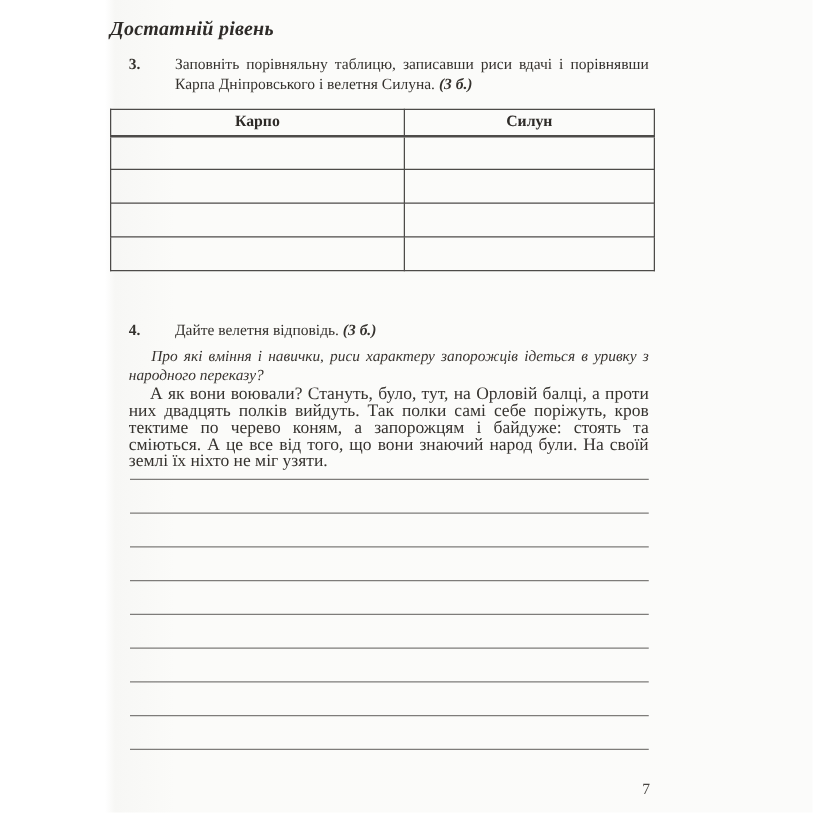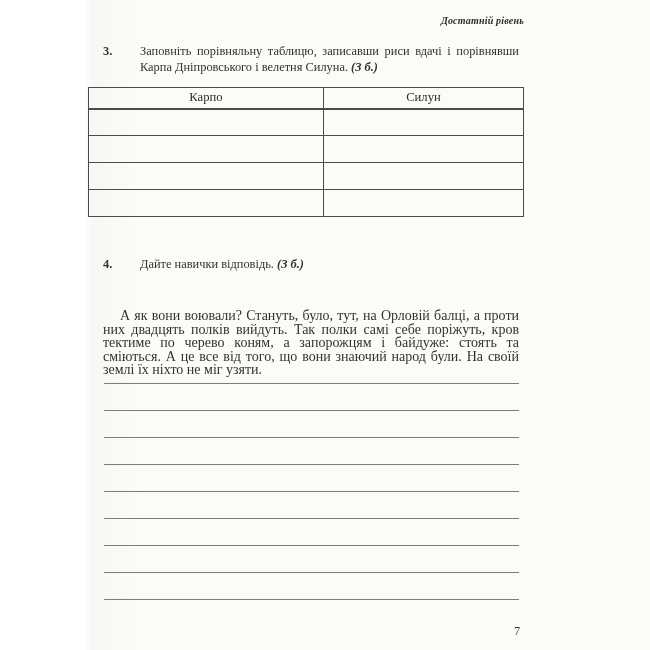--- a/index.html
+++ b/index.html
@@ -13,22 +13,22 @@
     position: relative;
     width: 650px;
     height: 650px;
     background: linear-gradient(90deg, #ffffff 0px, #ffffff 84px, #f7f7f5 92px, #fbfbf9 140px, #fbfbfa 100%);
     overflow: hidden;
   }
   .sec-title {
     position: absolute;
     left: 88px;
     width: 436px;
-    text-align: right;
-    font-size: 10px;
+    text-align: left;
+    font-size: 16px;
     font-weight: bold;
     font-style: italic;
     color: #2e2b28;
     letter-spacing: 0.2px;
   }
   #title-sufficient { top: 15px; }
   #title-high { top: 231px; }
 
   .task {
     position: absolute;
@@ -63,21 +63,21 @@
     width: 436px;
     border-collapse: collapse;
   }
   table.cmp th, table.cmp td {
     border: 1px solid #4d4b49;
     background: transparent;
   }
   table.cmp th {
     height: 21px;
     font-size: 12.6px;
-    font-weight: normal;
+    font-weight: bold;
     text-align: center;
     vertical-align: middle;
     border-bottom-width: 2px;
     color: #2e2b28;
   }
   table.cmp td { height: 27px; }
   .col-left  { width: 54%; }
   .col-right { width: 46%; }
 
   .question {
@@ -160,23 +160,24 @@
         <tr>
         <td></td>
         <td></td>
       </tr>
       </tbody>
   </table>
 
 
   <div class="task" id="task4">
     <span class="task-num">4.</span>
-    <span class="task-body"><span>Дайте навички відповідь.</span> <span class="score">(3 б.)</span></span>
+    <span class="task-body"><span>Дайте велетня відповідь.</span> <span class="score">(3 б.)</span></span>
   </div>
 
+  <div class="question">Про які вміння і навички, риси характеру запорожців ідеться в уривку з народного переказу?</div>
 
   <div class="passage">А як вони воювали? Стануть, було, тут, на Орловій балці, а проти них двадцять полків вийдуть. Так полки самі себе поріжуть, кров тектиме по черево коням, а запорожцям і байдуже: стоять та сміються. А це все від того, що вони знаючий народ були. На своїй землі їх ніхто не міг узяти.</div>
 
   <div class="answer-lines">
     <div class="wline"></div>
   <div class="wline"></div>
       <div class="wline"></div>
       <div class="wline"></div>
       <div class="wline"></div>
       <div class="wline"></div>

